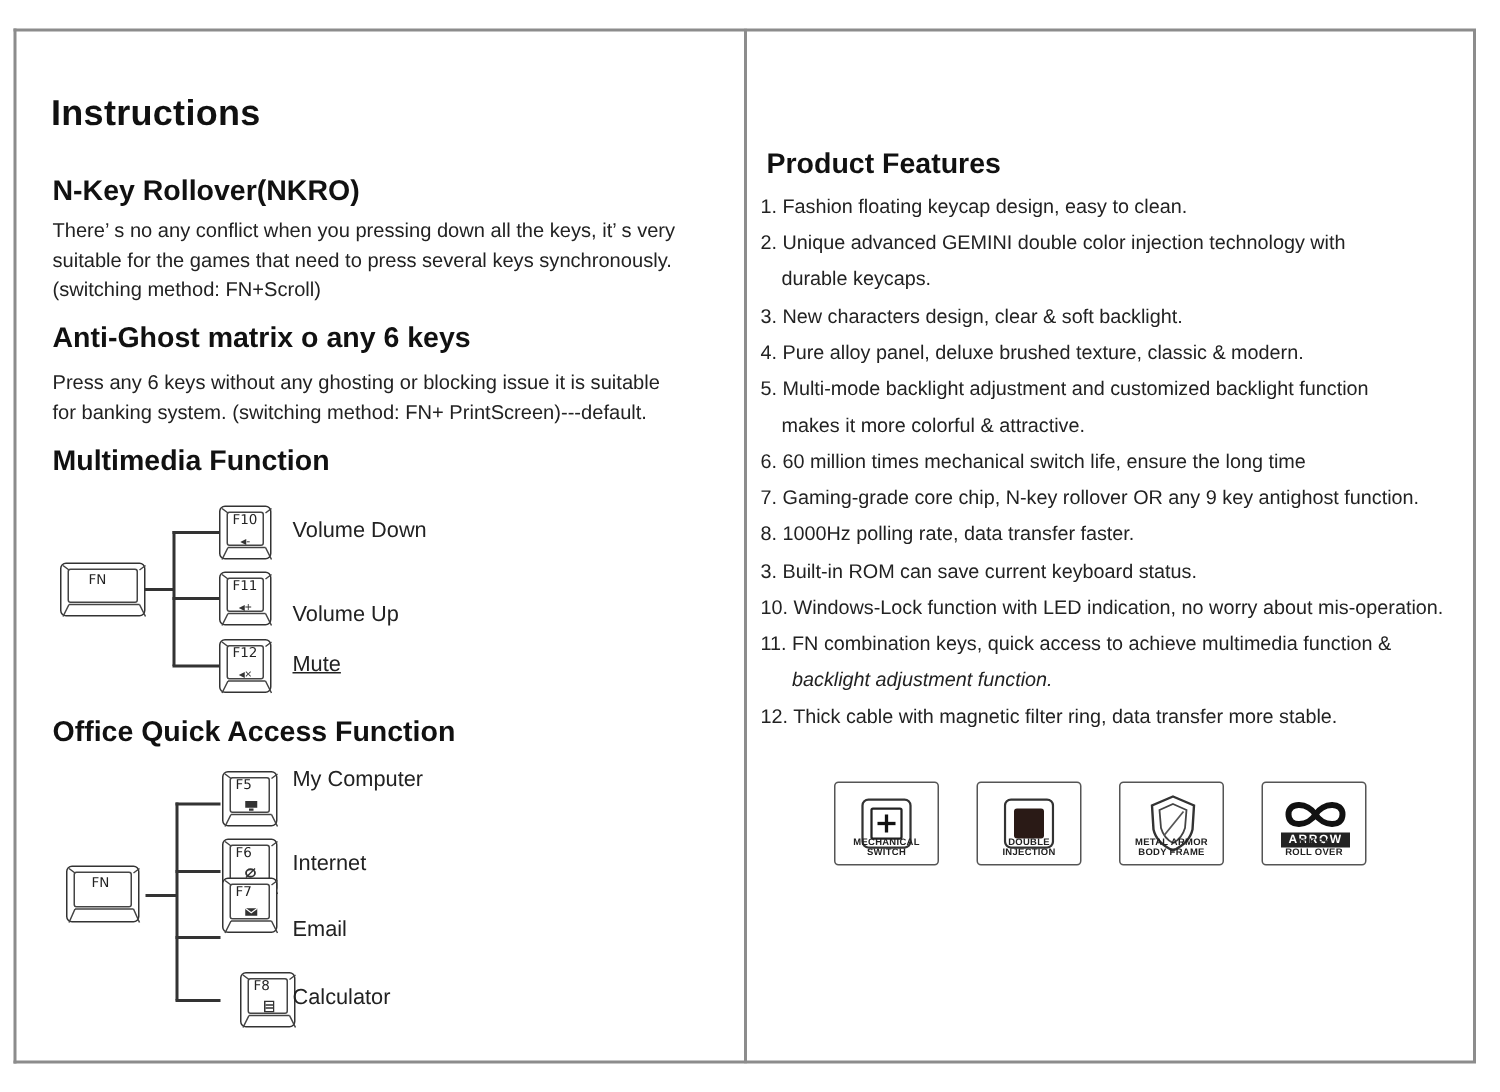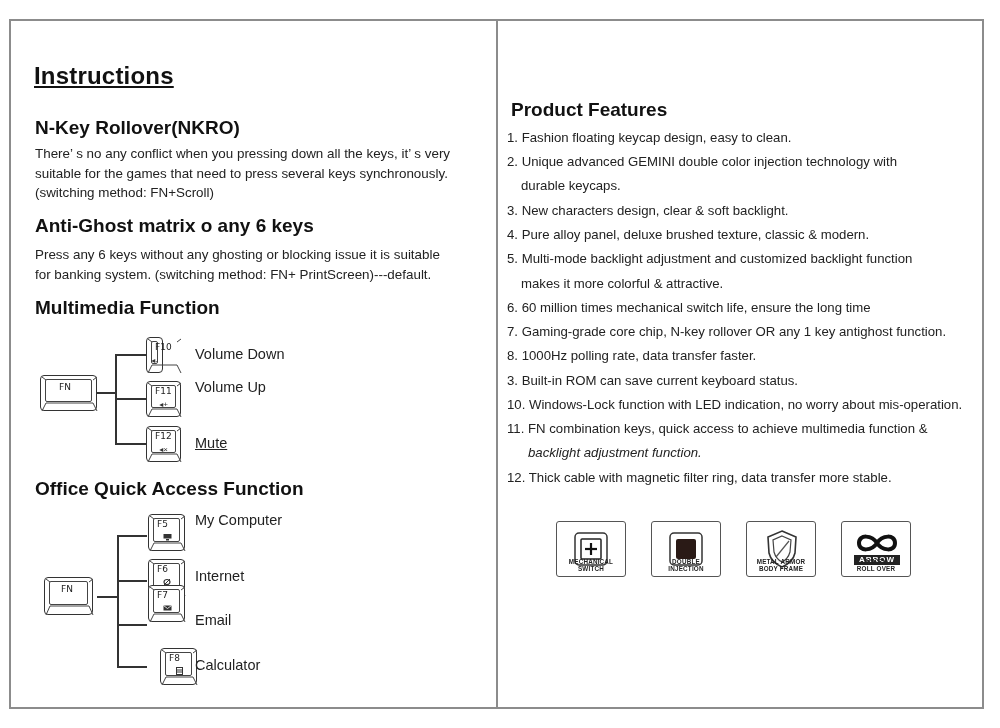--- a/index.html
+++ b/index.html
@@ -21,21 +21,21 @@
   .key .sym { position:absolute; left:0; right:0; top:18px; text-align:center; font-size:8px; color:#333; }
   .key svg.corners { position:absolute; left:0; top:0; }
   .badge { position:absolute; top:521px; width:70px; height:56px; box-sizing:border-box; border:1.5px solid #555; border-radius:3px; background:#fff; }
   .badge .cap { position:absolute; left:0; right:0; bottom:4px; text-align:center; font-size:6.3px; line-height:7px; color:#222; font-weight:bold; letter-spacing:0.2px; }
 </style>
 </head>
 <body>
 
 <div id="left" class="panel"></div>
 
-<div class="abs h1" style="left:34px;top:62px;text-decoration:underline;">Instructions</div>
+<div class="abs h1" style="left:34px;top:62px;">Instructions</div>
 
 <div class="abs h2" style="left:35px;top:117px;">N-Key Rollover(NKRO)</div>
 <div class="abs p" style="left:35px;top:144px;">There’ s no any conflict when you pressing down all the keys, it’ s very</div>
 <div class="abs p" style="left:35px;top:164px;">suitable for the games that need to press several keys synchronously.</div>
 <div class="abs p" style="left:35px;top:183px;">(switching method: FN+Scroll)</div>
 
 <div class="abs h2" style="left:35px;top:215px;">Anti-Ghost matrix o any 6 keys</div>
 <div class="abs p" style="left:35px;top:245px;">Press any 6 keys without any ghosting or blocking issue it is suitable</div>
 <div class="abs p" style="left:35px;top:265px;">for banking system. (switching method: FN+ PrintScreen)---default.</div>
 
@@ -49,39 +49,39 @@
   <div class="line" style="left:115px;top:443px;width:31px;height:2px;"></div>
 
   <div class="key" style="left:40px;top:375px;width:57px;height:36px;">
     <svg class="corners" width="57" height="36">
         <path d="M1 1L5 4M56 1L52 4M1 35L5 27M56 35L52 27M5 27H52" stroke="#444" stroke-width="1" fill="none"></path>
       </svg>
     <div class="inner" style="bottom:8px;"></div>
     <span class="cap" style="left:18px;top:6px;">FN</span>
   </div>
 
-  <div class="key" style="left:146px;top:337px;width:17px;height:36px;">
+  <div class="key" style="left:146px;top:337px;width:35px;height:36px;">
     <svg class="corners" width="35" height="36">
         <path d="M1 1L5 4M34 1L30 4M1 35L5 27M34 35L30 27M5 27H30" stroke="#444" stroke-width="1" fill="none"></path>
       </svg>
     <div class="inner" style="bottom:8px;"></div>
     <span class="cap">F10</span>
     <span class="sym">◂-</span>
   </div>
   <div class="abs lbl" style="left:195px;top:346px;">Volume Down</div>
 
   <div class="key" style="left:146px;top:381px;width:35px;height:36px;">
     <svg class="corners" width="35" height="36">
         <path d="M1 1L5 4M34 1L30 4M1 35L5 27M34 35L30 27M5 27H30" stroke="#444" stroke-width="1" fill="none"></path>
       </svg>
     <div class="inner" style="bottom:8px;"></div>
     <span class="cap">F11</span>
     <span class="sym">◂+</span>
   </div>
-  <div class="abs lbl" style="left:195px;top:379px;">Volume Up</div>
+  <div class="abs lbl" style="left:195px;top:402px;">Volume Up</div>
 
   <div class="key" style="left:146px;top:426px;width:35px;height:36px;">
     <svg class="corners" width="35" height="36">
         <path d="M1 1L5 4M34 1L30 4M1 35L5 27M34 35L30 27M5 27H30" stroke="#444" stroke-width="1" fill="none"></path>
       </svg>
     <div class="inner" style="bottom:8px;"></div>
     <span class="cap">F12</span>
     <span class="sym">◂×</span>
   </div>
   <div class="abs lbl" style="left:195px;top:435px;text-decoration:underline;">Mute</div>
@@ -165,21 +165,21 @@
 
 <div>
   <div class="abs feat" style="left:507px;top:130px;">1. Fashion floating keycap design, easy to clean.</div>
   <div class="abs feat" style="left:507px;top:154px;">2. Unique advanced GEMINI double color injection technology with</div>
   <div class="abs feat" style="left:521px;top:178px;">durable keycaps.</div>
   <div class="abs feat" style="left:507px;top:203px;">3. New characters design, clear &amp; soft backlight.</div>
   <div class="abs feat" style="left:507px;top:227px;">4. Pure alloy panel, deluxe brushed texture, classic &amp; modern.</div>
   <div class="abs feat" style="left:507px;top:251px;">5. Multi-mode backlight adjustment and customized backlight function</div>
   <div class="abs feat" style="left:521px;top:276px;">makes it more colorful &amp; attractive.</div>
   <div class="abs feat" style="left:507px;top:300px;">6. 60 million times mechanical switch life, ensure the long time</div>
-  <div class="abs feat" style="left:507px;top:324px;">7. Gaming-grade core chip, N-key rollover OR any 1 key antighost function.</div>
+  <div class="abs feat" style="left:507px;top:324px;">7. Gaming-grade core chip, N-key rollover OR any 9 key antighost function.</div>
   <div class="abs feat" style="left:507px;top:348px;">8. 1000Hz polling rate, data transfer faster.</div>
   <div class="abs feat" style="left:507px;top:373px;">3. Built-in ROM can save current keyboard status.</div>
   <div class="abs feat" style="left:507px;top:397px;">10. Windows-Lock function with LED indication, no worry about mis-operation.</div>
   <div class="abs feat" style="left:507px;top:421px;">11. FN combination keys, quick access to achieve multimedia function &amp;</div>
   <div class="abs feat" style="left:528px;top:445px;font-style:italic;">backlight adjustment function.</div>
   <div class="abs feat" style="left:507px;top:470px;">12. Thick cable with magnetic filter ring, data transfer more stable.</div>
 </div>
 
 <div class="badge" style="left:556px;">
   <svg style="position:absolute;left:17px;top:10px;" width="34" height="34">

